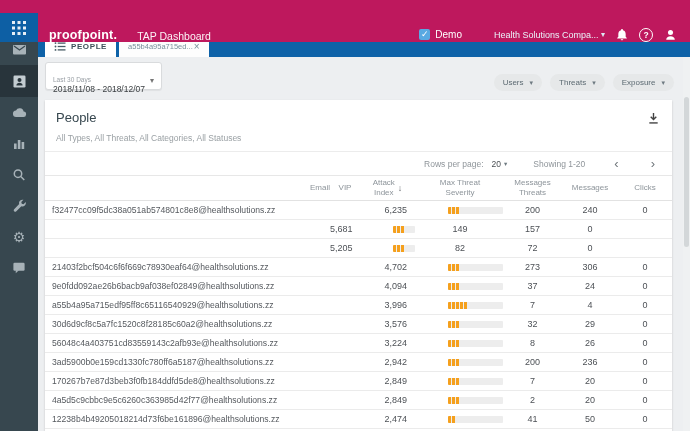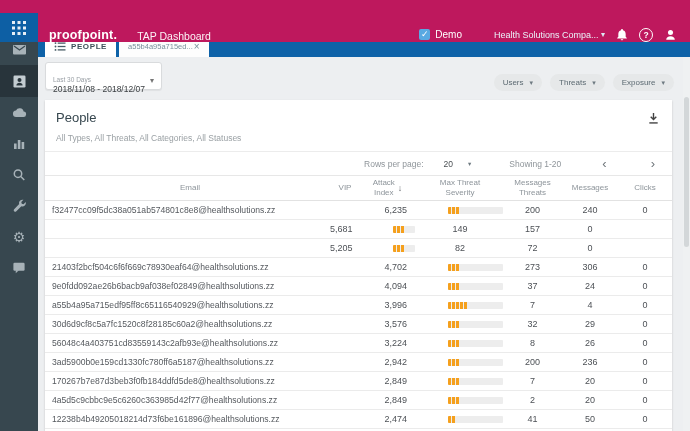--- a/index.html
+++ b/index.html
@@ -47,32 +47,32 @@
   .pill { height:17px; background:#e6e8e9; border-radius:9px; display:flex; align-items:center; gap:6px; padding:0 9px; font-size:8px; color:#5c6a72; cursor:pointer; }
   .pill .pc { font-size:7px; color:#6e7a81; }
 
   
   .card { position:absolute; left:7px; top:43px; width:627px; background:#fff; box-shadow:0 1px 2px rgba(0,0,0,.18); }
   .card-head { display:flex; align-items:center; padding:10px 12px 4px 11px; }
   .card-title { font-size:13px; color:#37474f; font-weight:500; }
   .dl { margin-left:auto; cursor:pointer; }
   .card-sub { font-size:8.5px; color:#9aa0a4; padding:4px 12px 8px 11px; }
 
-  .pagerow { display:flex; align-items:center; justify-content:flex-end; height:24px; border-top:1px solid #ececec; padding-right:14px; gap:12px; }
+  .pagerow { display:flex; align-items:center; justify-content:flex-end; height:24px; border-top:1px solid #ececec; padding-right:14px; gap:0; }
   .pr-label { font-size:8.5px; color:#8f959a; }
   .pr-val { font-size:8.5px; color:#4a4f53; margin-left:8px; cursor:pointer; }
   .pr-caret { font-size:6.5px; color:#6e7a81; margin-left:3px; }
   .pr-showing { font-size:8.5px; color:#8f959a; margin-left:26px; }
   .pg-arrow { font-size:13px; color:#6f767b; margin-left:26px; cursor:pointer; line-height:1; padding:0 3px; }
 
   
   .tgrid { display:grid; grid-template-columns:285px 30px 55px 90px 55px 60px 50px; align-items:center; }
   .thead { height:26px; border-top:1px solid #e7e7e7; border-bottom:1px solid #e2e2e2; }
   .th { font-size:8px; color:#8d949a; text-align:center; line-height:1.2; }
-  .th.email { text-align:center; padding-left:5px; }
+  .th.email { text-align:right; padding-left:5px; }
   .th-attack { display:flex; align-items:center; justify-content:center; gap:3px; }
   .sort-arrow { font-size:9px; color:#5f6368; }
   .trow { height:19px; border-bottom:1px solid #ebebeb; cursor:pointer; }
   .td { font-size:9px; color:#4d5156; text-align:center; }
   .td.email { text-align:left; padding-left:7px; white-space:nowrap; overflow:hidden; font-size:8.6px; color:#55595e; }
   .td.attack { text-align:right; padding-right:8px; }
   .sevcell { display:flex; justify-content:flex-start; padding-left:33px; }
   .sev-track { width:55px; height:7px; background:#ededed; border-radius:1px; display:flex; gap:1px; overflow:hidden; }
   .sev-seg { width:3px; height:7px; background:#f5a01d; flex:0 0 3px; }
 

